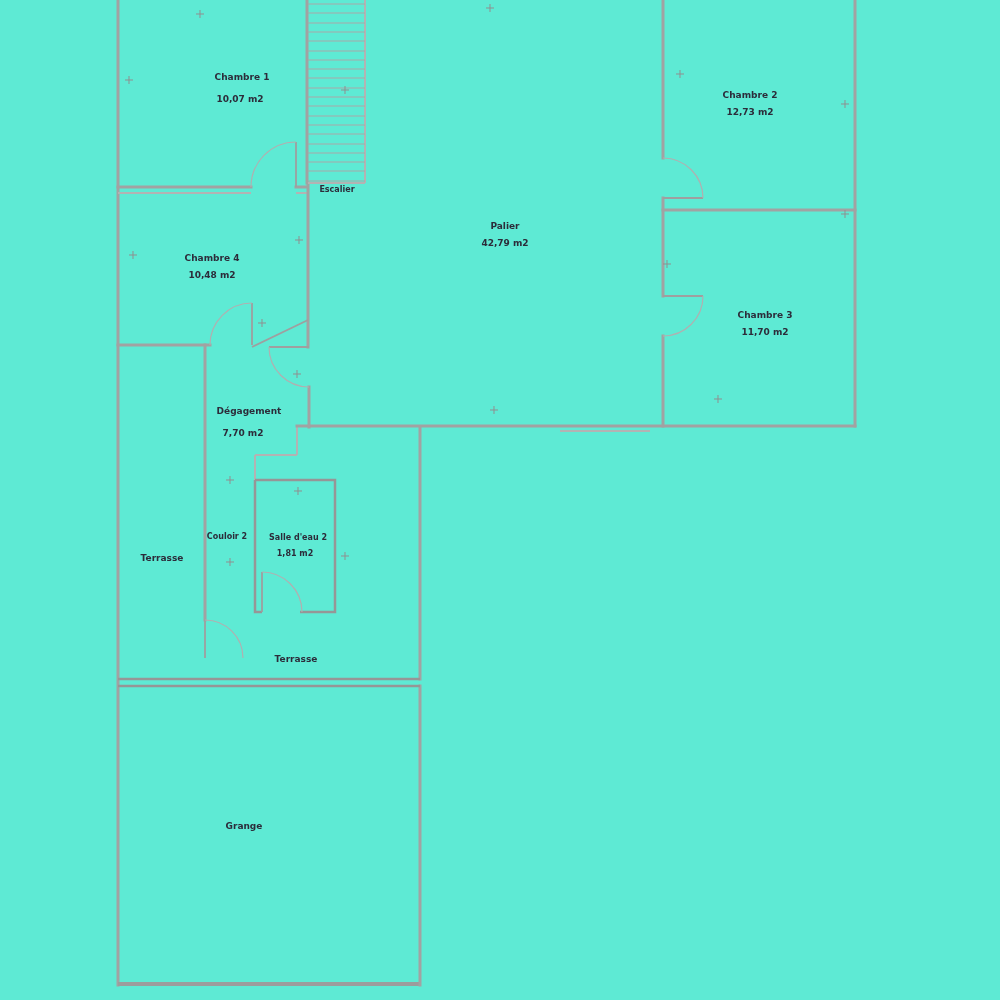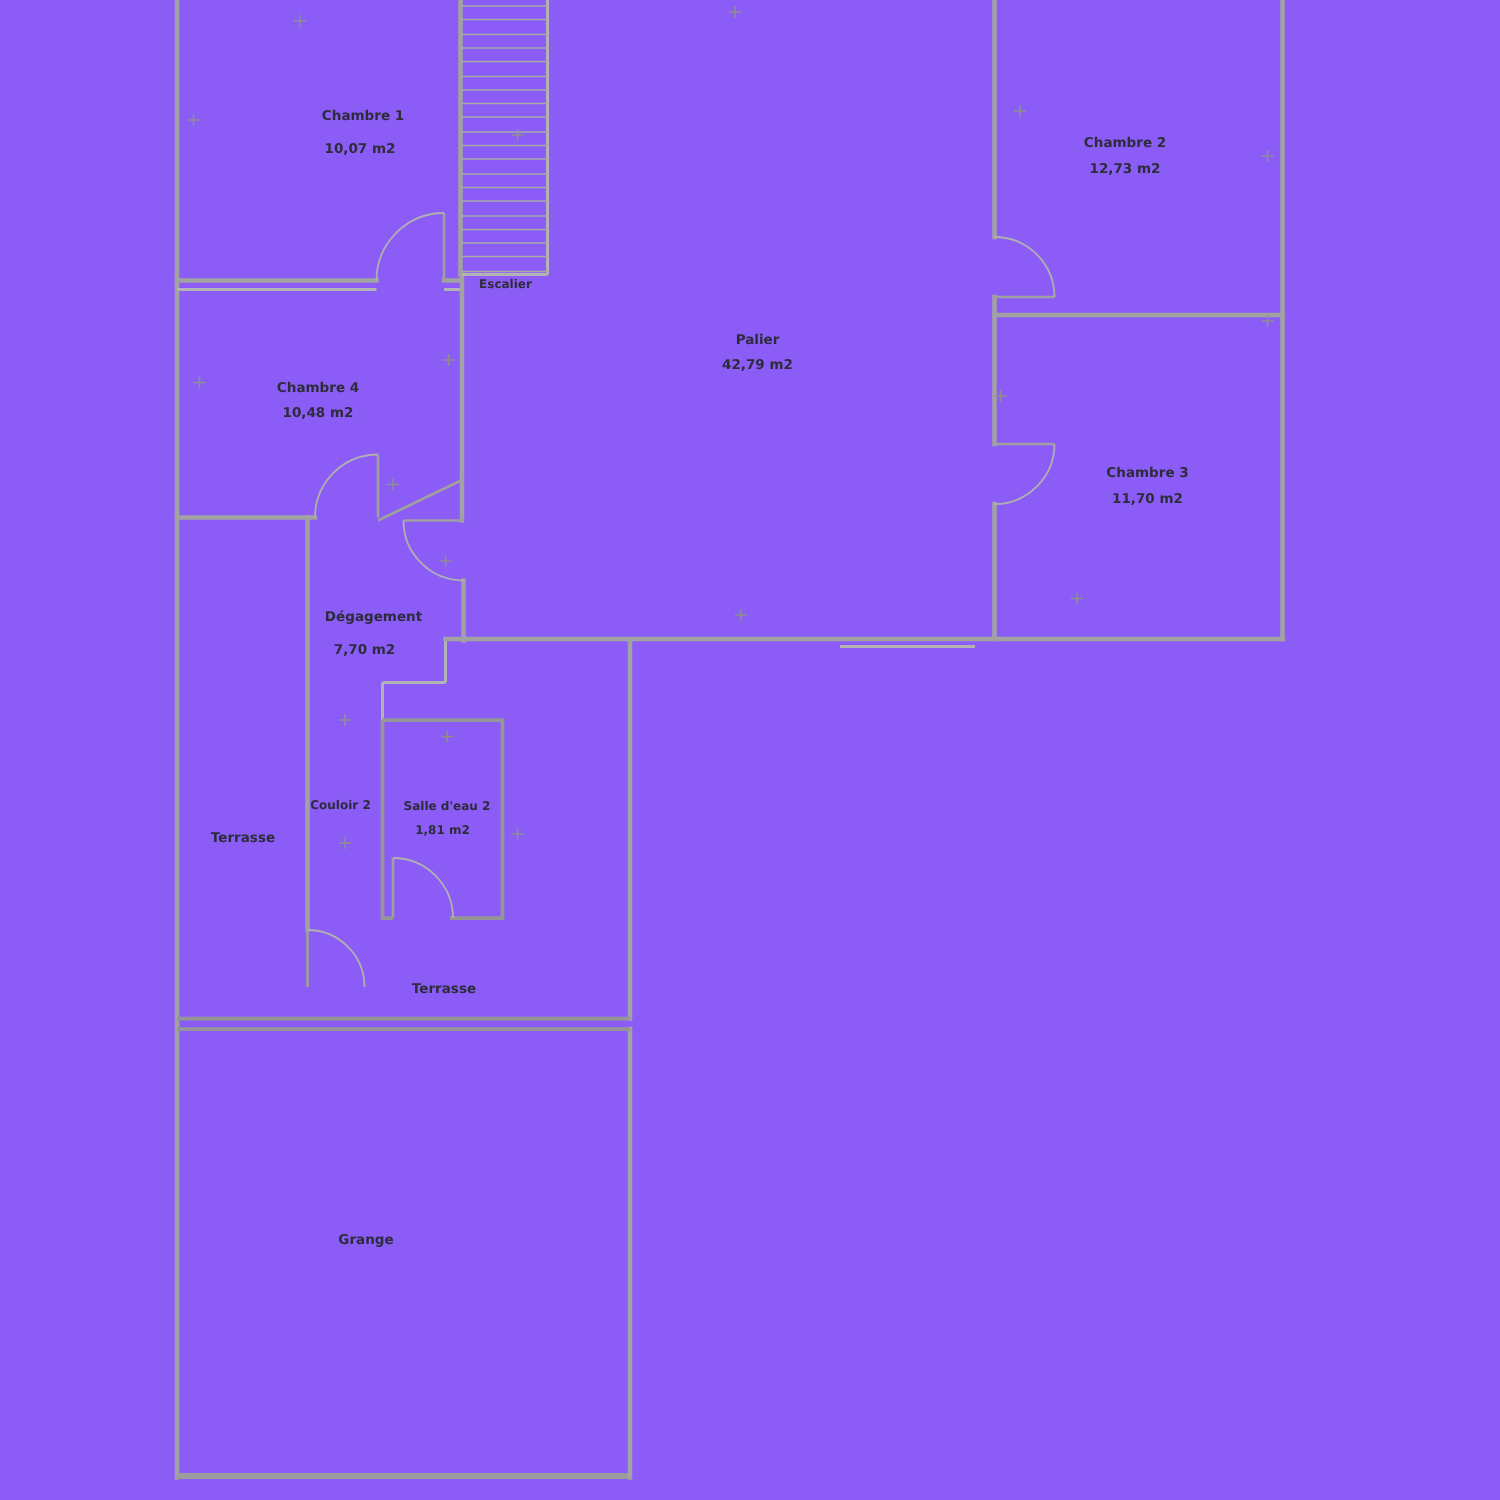--- a/index.html
+++ b/index.html
@@ -1,19 +1,19 @@
 <!DOCTYPE html>
 <html><head>
 <meta charset="utf-8">
 <style>
   html,body{margin:0;padding:0;background:#ffffff;}
   .plan-canvas{
     position:relative;
     width:1000px;height:1000px;
-    background:#8b5cf6;
+    background:#5eead4;
     font-family:"DejaVu Sans",sans-serif;
     overflow:hidden;
   }
   svg{display:block;}
   .wall{stroke:#a2a2a2;stroke-width:3;fill:none;stroke-linecap:square;}
   .wall-light{stroke:#b3b3b3;stroke-width:2;fill:none;}
   .wall-box{stroke:#969696;stroke-width:2.5;fill:none;}
   .wall-thick{stroke:#9c9c9c;stroke-width:4;fill:none;}
   .tread{stroke:#a8a8a8;stroke-width:1;fill:none;}
   .door-leaf{stroke:#9f9f9f;stroke-width:1.8;fill:none;}

